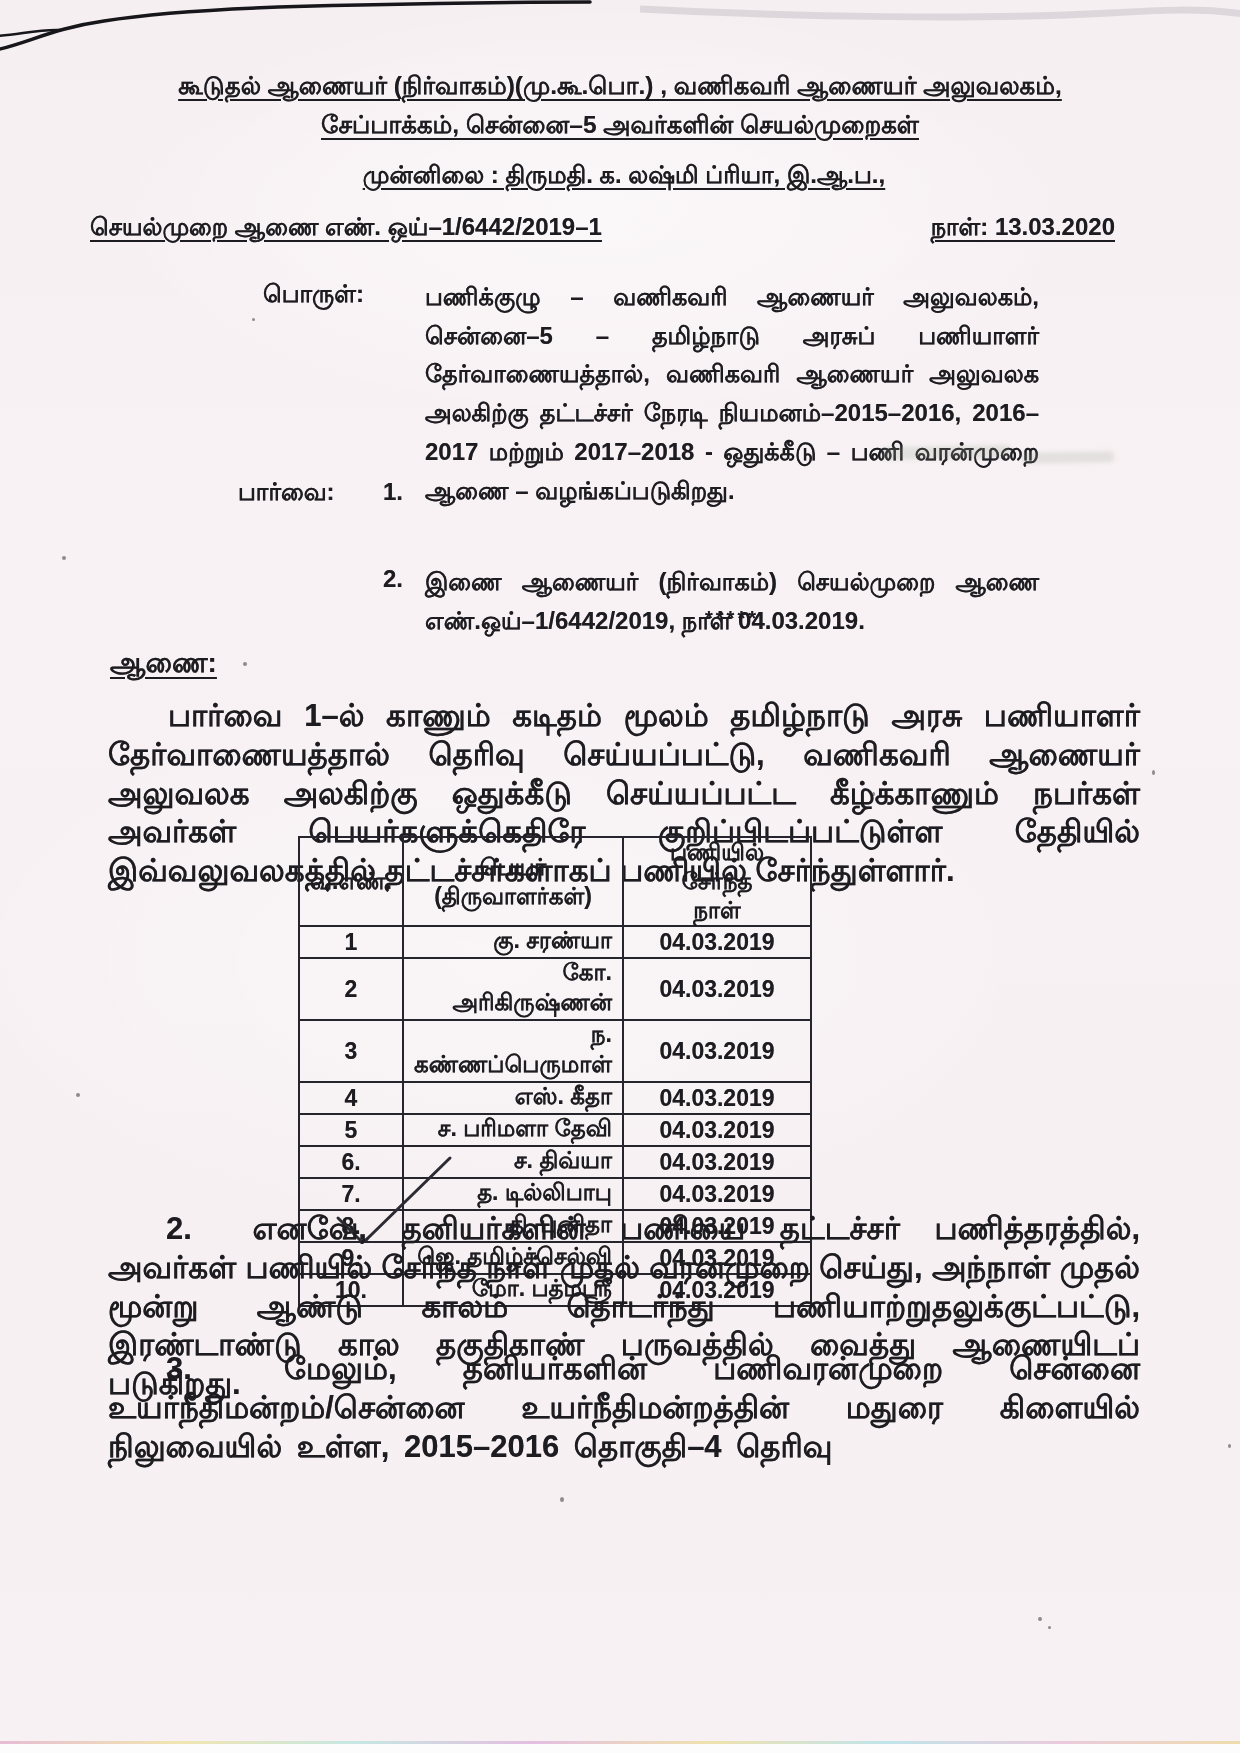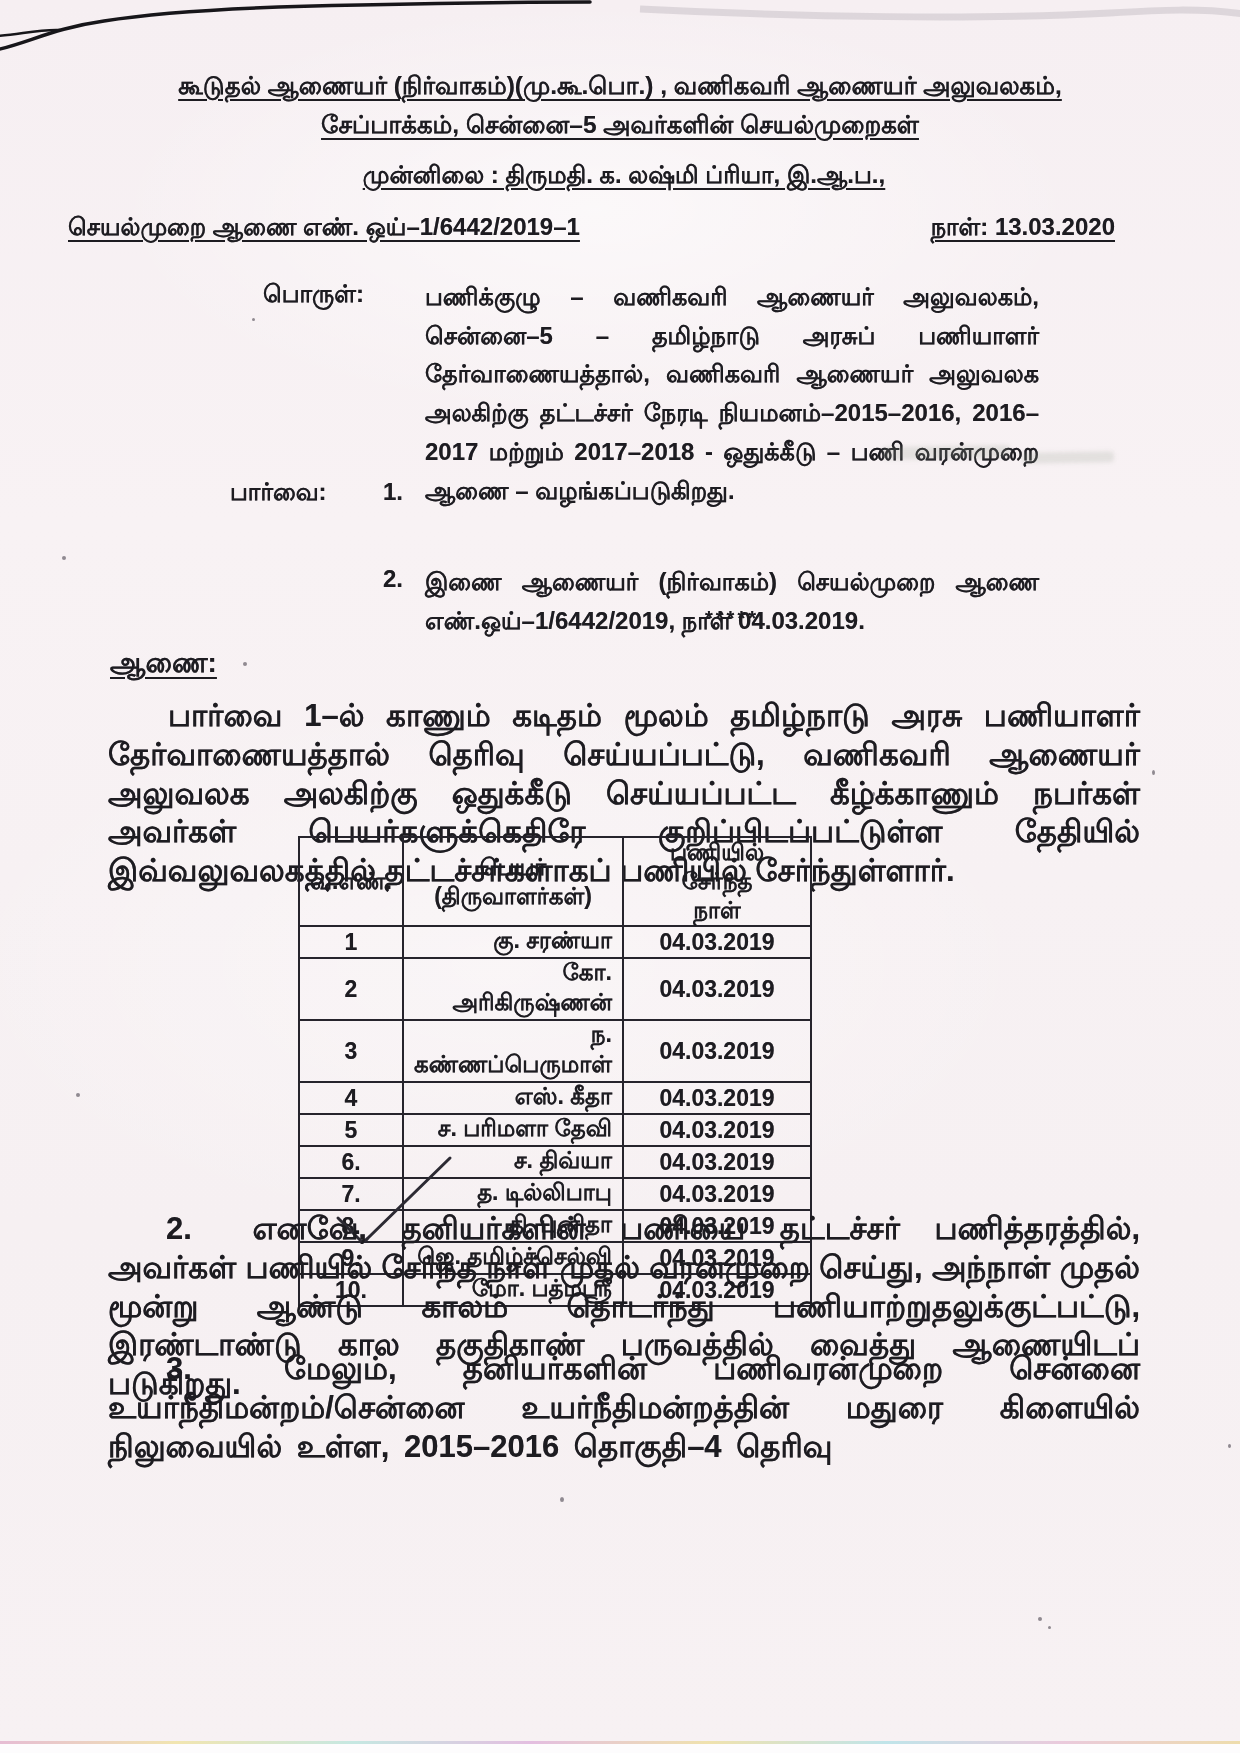--- a/index.html
+++ b/index.html
@@ -14,27 +14,27 @@
     font-family:"Liberation Sans","DejaVu Sans",sans-serif;
     color:#1d1c21; font-weight:bold;
   }
   .txt { text-shadow:0 0 0.6px rgba(25,22,30,0.55); }
   .abs { position:absolute; }
   .u { text-decoration:underline; text-decoration-thickness:2px; text-underline-offset:5px;text-align:right; }
   .center { text-align:center; }
 
   .doc-header { top:66px; left:0; width:100%; font-size:24.5px; line-height:39px; }
   .presence { top:161px; left:4px; width:100%; font-size:24px; }
-  .order-row { top:213px; left:0; width:100%; padding:0 125px 0 68px; display:flex; justify-content:space-between; font-size:24px; }
+  .order-row { top:213px; left:0; width:100%; padding:0 125px 0 90px; display:flex; justify-content:space-between; font-size:24px; }
 
   .subject-label { top:280px; left:263px; font-size:24px; }
   .subject-body { top:278px; left:425px; width:614px; font-size:24px; line-height:38.7px;
                   text-align:justify; text-align-last:left; }
 
-  .ref-label { top:478px; left:230px; font-size:24px; }
+  .ref-label { top:478px; left:238px; font-size:24px; }
   .ref-num-1 { top:478px; left:383px; font-size:24px; }
   .ref-text-1 { top:476px; left:425px; width:614px; font-size:24px; line-height:38.7px; text-align:justify; text-align-last:left; }
   .ref-num-2 { top:565px; left:383px; font-size:24px; }
   .ref-text-2 { top:563px; left:425px; width:614px; font-size:24px; line-height:38.7px; text-align:justify; text-align-last:left; }
 
   .separator { top:607px; left:425px; width:614px; text-align:center; font-size:20px; letter-spacing:3px; }
   .order-heading { top:647px; left:110px; font-size:28px; }
 
   .para { font-size:31px; line-height:38.8px; text-align:justify; text-align-last:left; }
   .para1 { top:697px; left:108px; width:1032px; text-indent:60px; }

